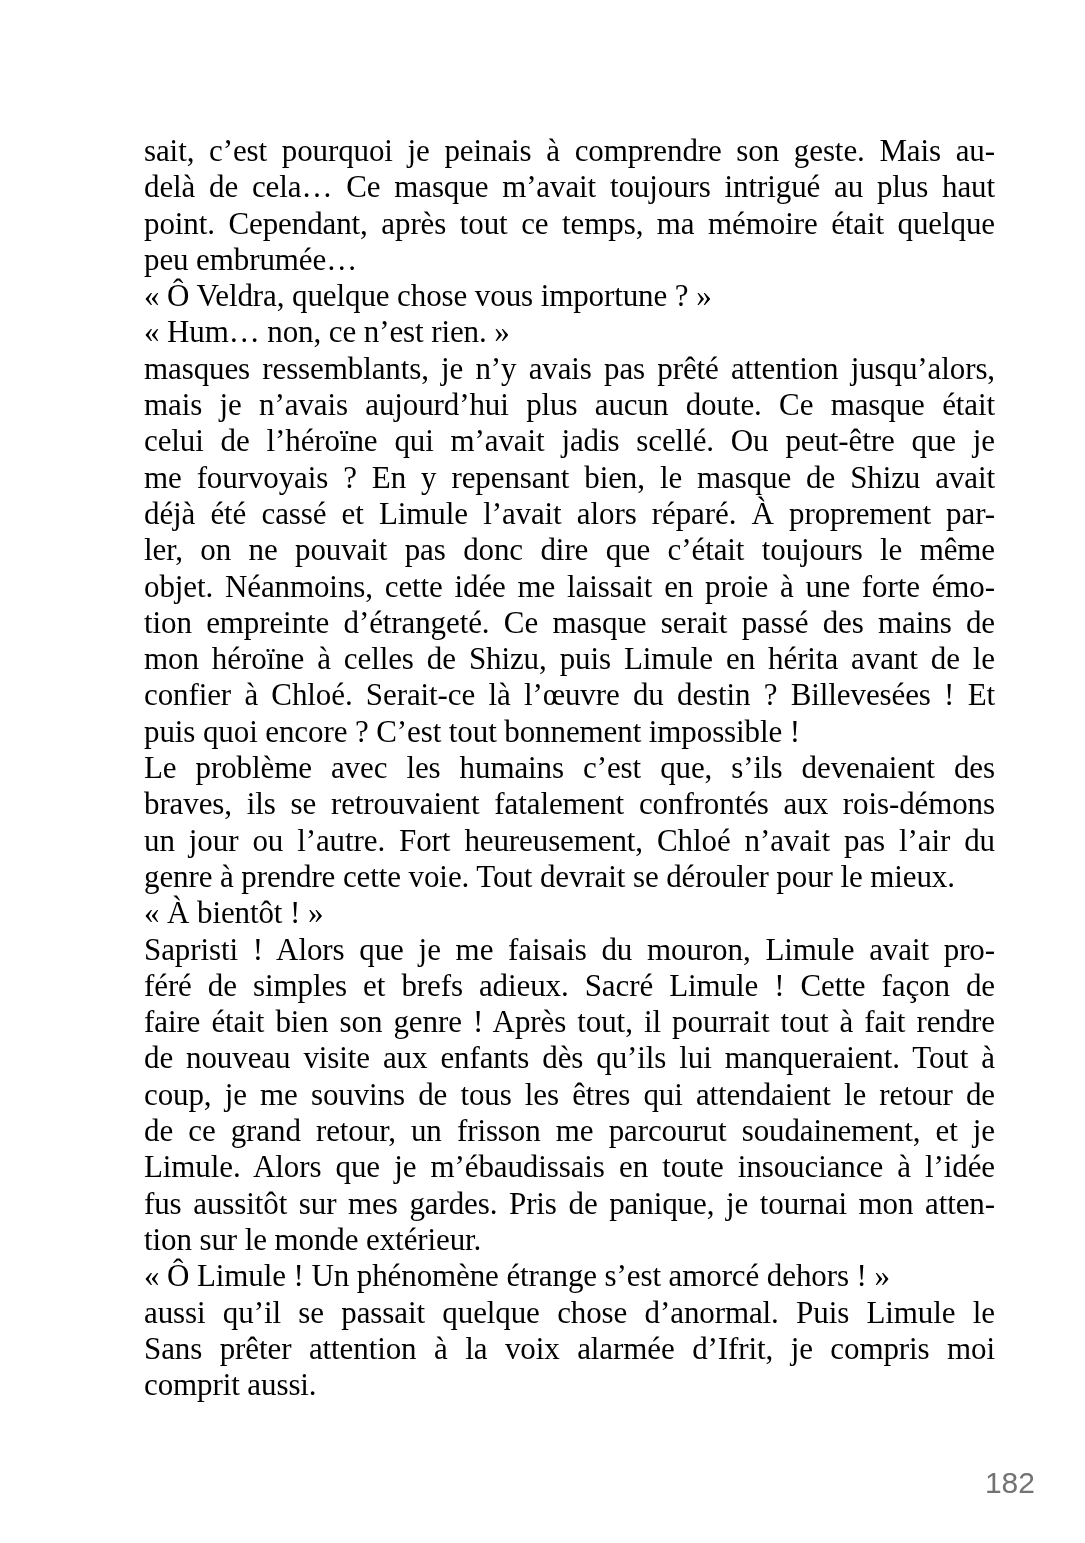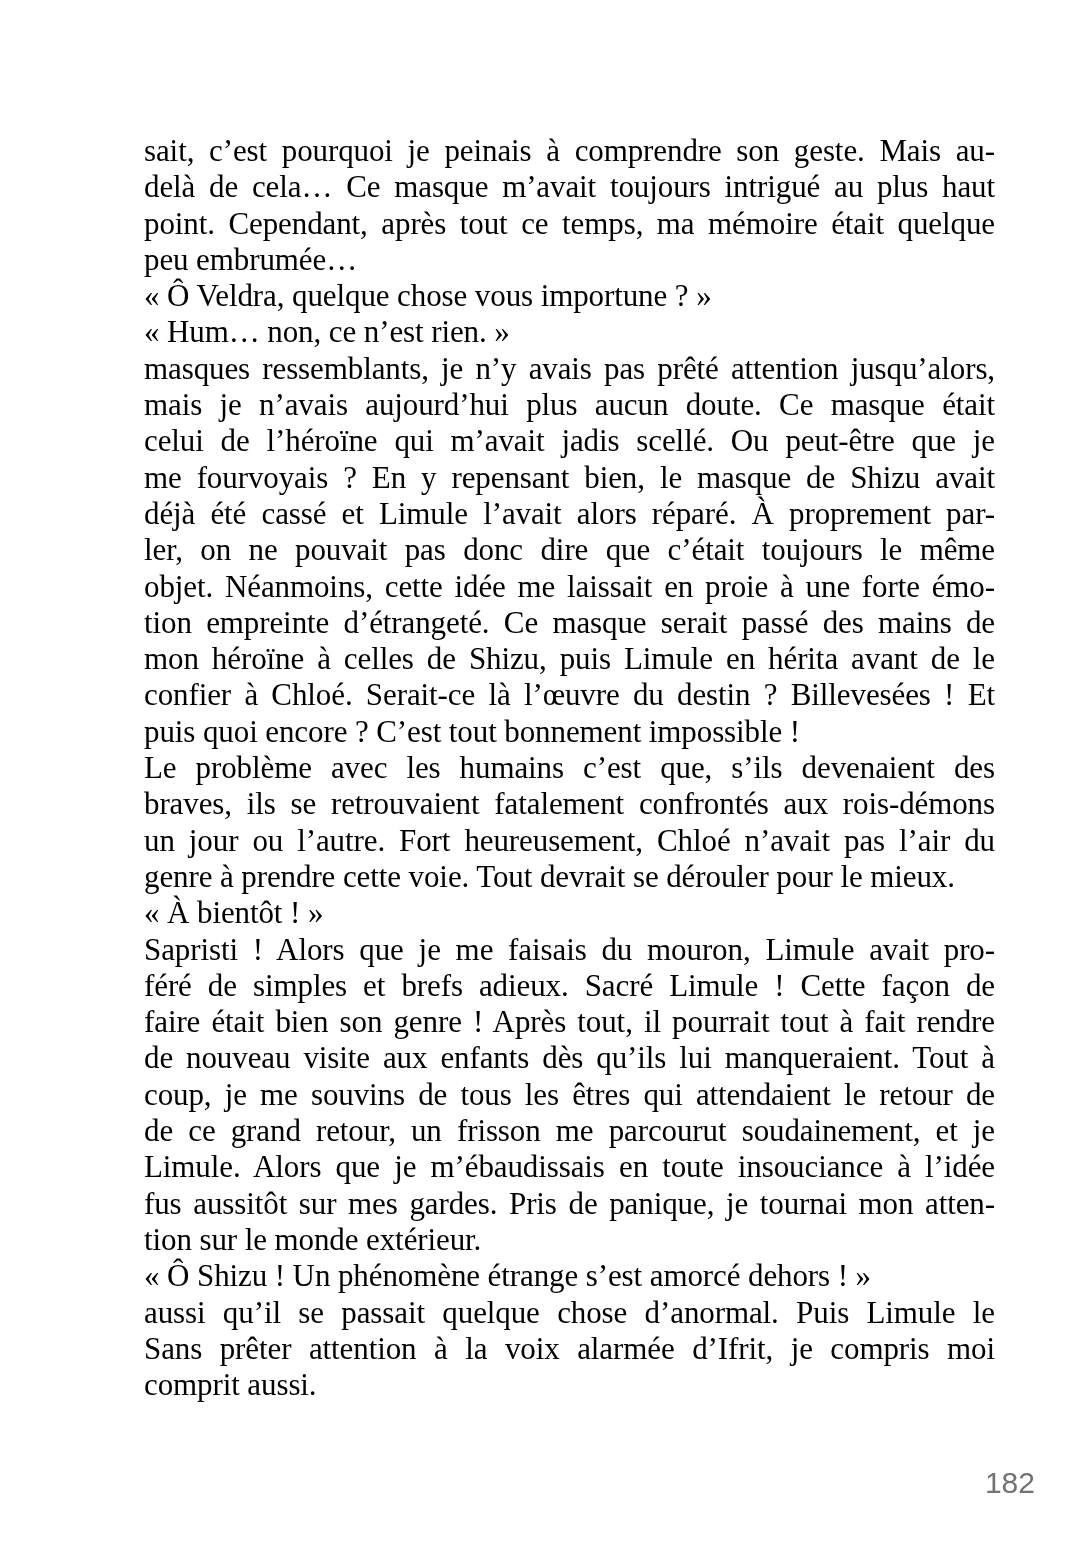--- a/index.html
+++ b/index.html
@@ -78,19 +78,19 @@
       <div class="line no-just">« À bientôt ! »</div>
       <div class="line">Sapristi ! Alors que je me faisais du mouron, Limule avait pro-</div>
       <div class="line">féré de simples et brefs adieux. Sacré Limule ! Cette façon de</div>
       <div class="line">faire était bien son genre ! Après tout, il pourrait tout à fait rendre</div>
       <div class="line">de nouveau visite aux enfants dès qu’ils lui manqueraient. Tout à</div>
       <div class="line">coup, je me souvins de tous les êtres qui attendaient le retour de</div>
       <div class="line">de ce grand retour, un frisson me parcourut soudainement, et je</div>
       <div class="line">Limule. Alors que je m’ébaudissais en toute insouciance à l’idée</div>
       <div class="line">fus aussitôt sur mes gardes. Pris de panique, je tournai mon atten-</div>
       <div class="line no-just">tion sur le monde extérieur.</div>
-      <div class="line no-just">« Ô Shizu ! Un phénomène étrange s’est amorcé dehors ! »</div>
+      <div class="line no-just">« Ô Limule ! Un phénomène étrange s’est amorcé dehors ! »</div>
       <div class="line">aussi qu’il se passait quelque chose d’anormal. Puis Limule le</div>
       <div class="line">Sans prêter attention à la voix alarmée d’Ifrit, je compris moi</div>
       <div class="line no-just">comprit aussi.</div>
     </main>
   <div class="folio">182</div>
 </div>
 
 </body></html>

